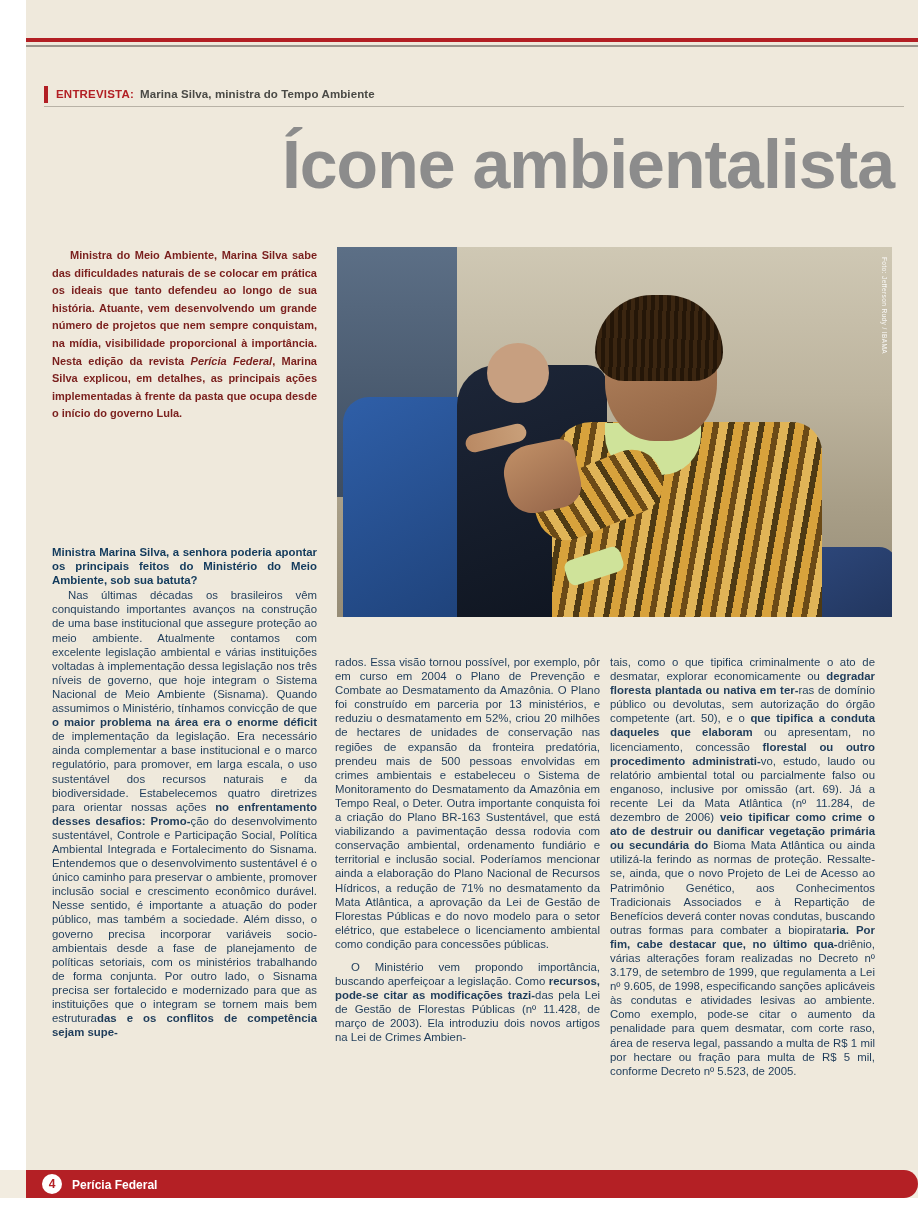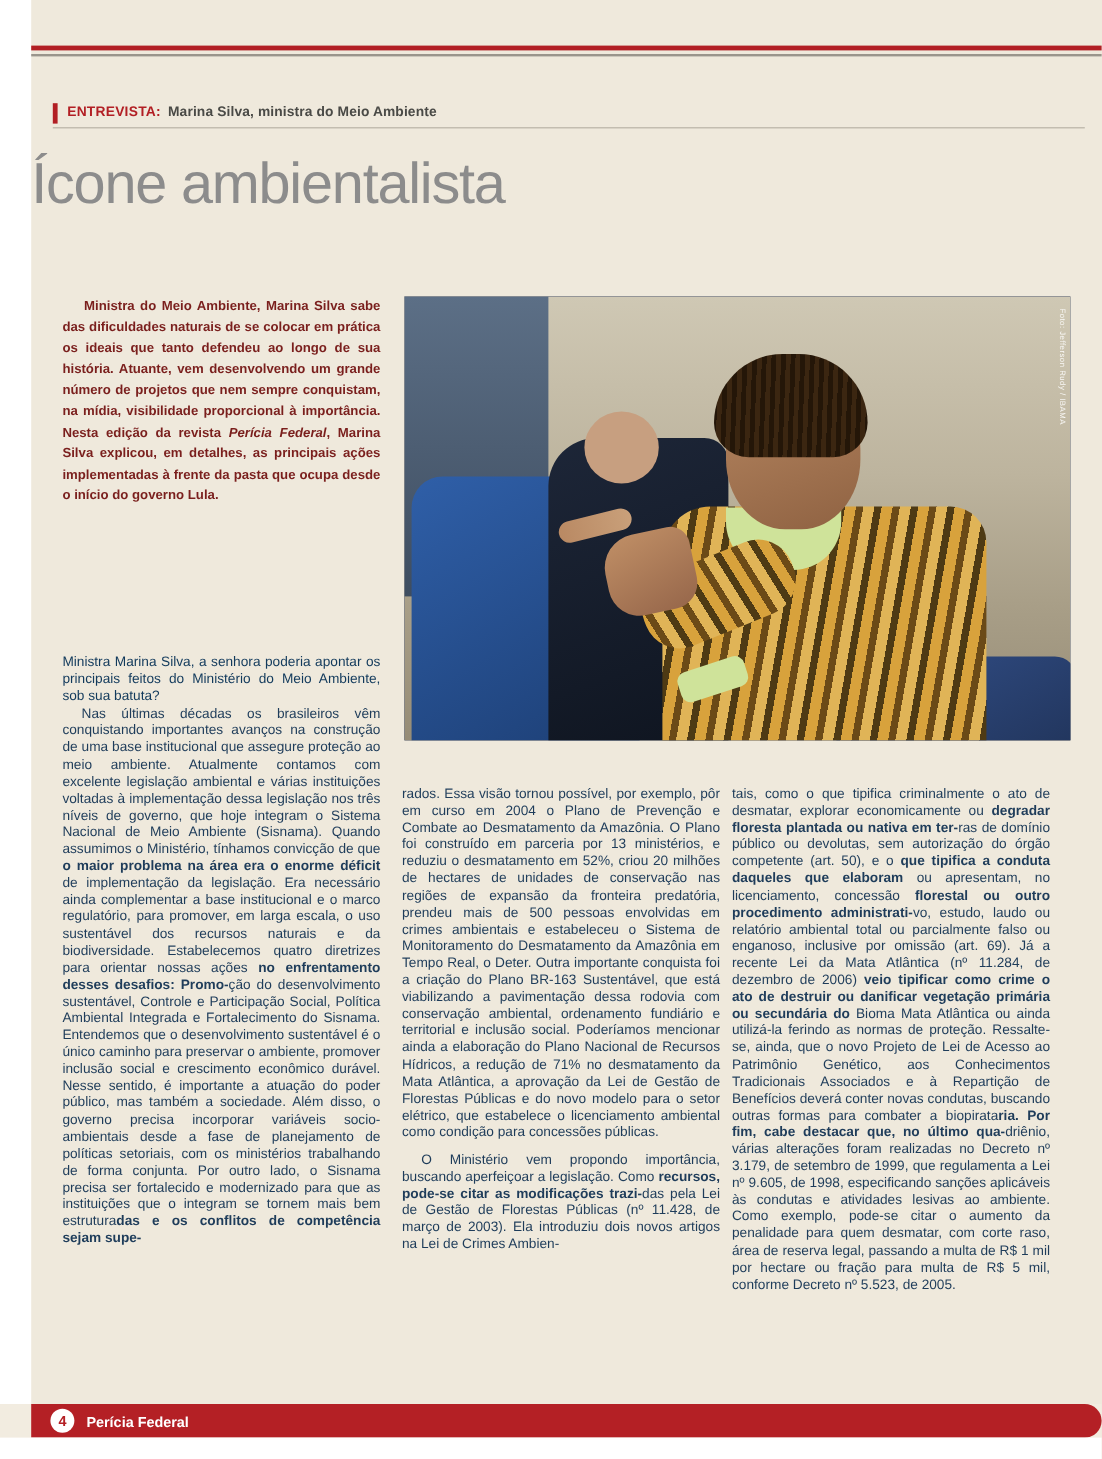--- a/index.html
+++ b/index.html
@@ -80,22 +80,23 @@
     width: 860px;
     height: 1px;
     background: #b8b2a6;
   }
 
   
   .headline {
     position: absolute;
     left: 26px; top: 130px;
     width: 880px;
-    font-size: 48px;
-    font-weight: normal;
+    text-align: right;
+    font-size: 68px;
+    font-weight: bold;
     color: #8c8c8c;
     letter-spacing: -1px;
     line-height: 1;
     padding-right: 12px;
     box-sizing: border-box;
   }
 
   
   .lead {
     position: absolute;
@@ -220,21 +221,21 @@
   .col {
     position: absolute;
     font-size: 11.4px;
     line-height: 14.1px;
     color: #1e3c5a;
     text-align: justify;
   }
   .col p { margin: 0; }
   .col .indent { display: inline-block; width: 16px; }
   .col .q {
-    font-weight: normal;
+    font-weight: bold;
     color: #123a5c;
     display: block;
     margin-bottom: 1px;
   }
   .col .hl { font-weight: bold; }
   .col .sp { display: block; height: 9px; }
 
   .col1 { left: 52px; top: 545px; width: 265px; }
   .col2 { left: 335px; top: 655px; width: 265px; }
   .col3 { left: 610px; top: 655px; width: 265px; }
@@ -286,21 +287,21 @@
 
 <div class="page">
 
   <div class="left-bar"></div>
   <div class="top-rule-red"></div>
   <div class="top-rule-grey"></div>
 
   <div class="kicker">
     <div class="tick"></div>
     <div class="k-label">ENTREVISTA:</div>
-    <div class="k-text">Marina Silva, ministra do Meio Ambiente</div>
+    <div class="k-text">Marina Silva, ministra do Tempo Ambiente</div>
     <div class="k-underline"></div>
   </div>
 
   <div class="headline">Ícone ambientalista</div>
 
   <div class="lead">
     <span class="indent"></span><span>Ministra do Meio Ambiente, Marina Silva sabe das dificuldades naturais de se colocar em prática os ideais que tanto defendeu ao longo de sua história. Atuante, vem desenvolvendo um grande número de projetos que nem sempre conquistam, na mídia, visibilidade proporcional à importância. Nesta edição da revista </span><i>Perícia Federal</i><span>, Marina Silva explicou, em detalhes, as principais ações implementadas à frente da pasta que ocupa desde o início do governo Lula.</span>
   </div>
 
   <div class="photo">

